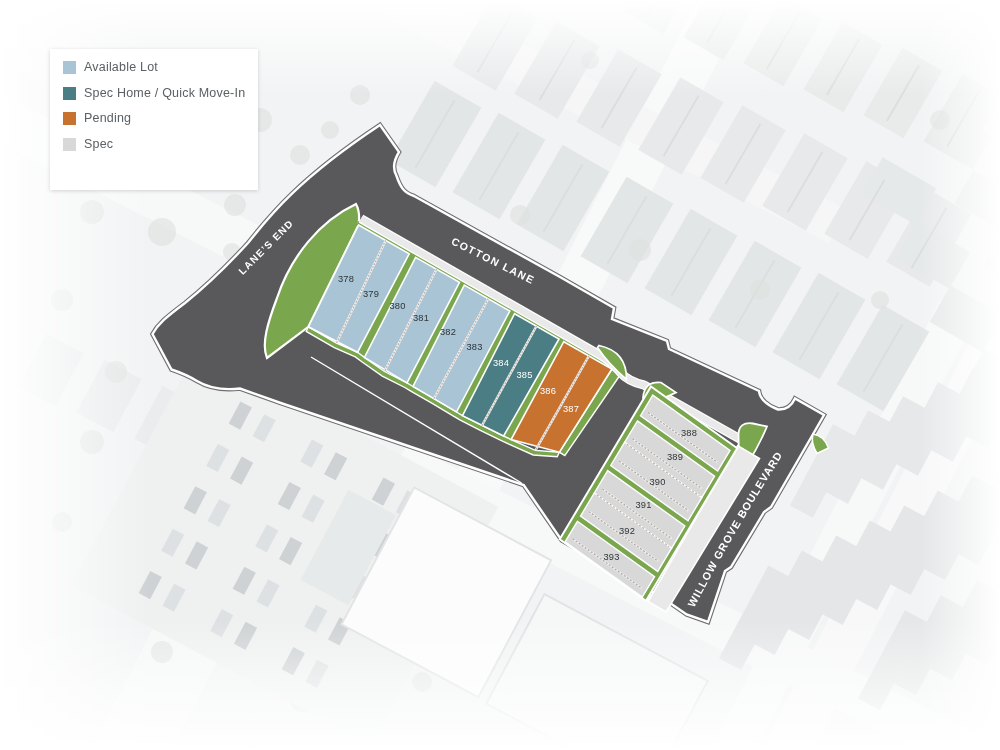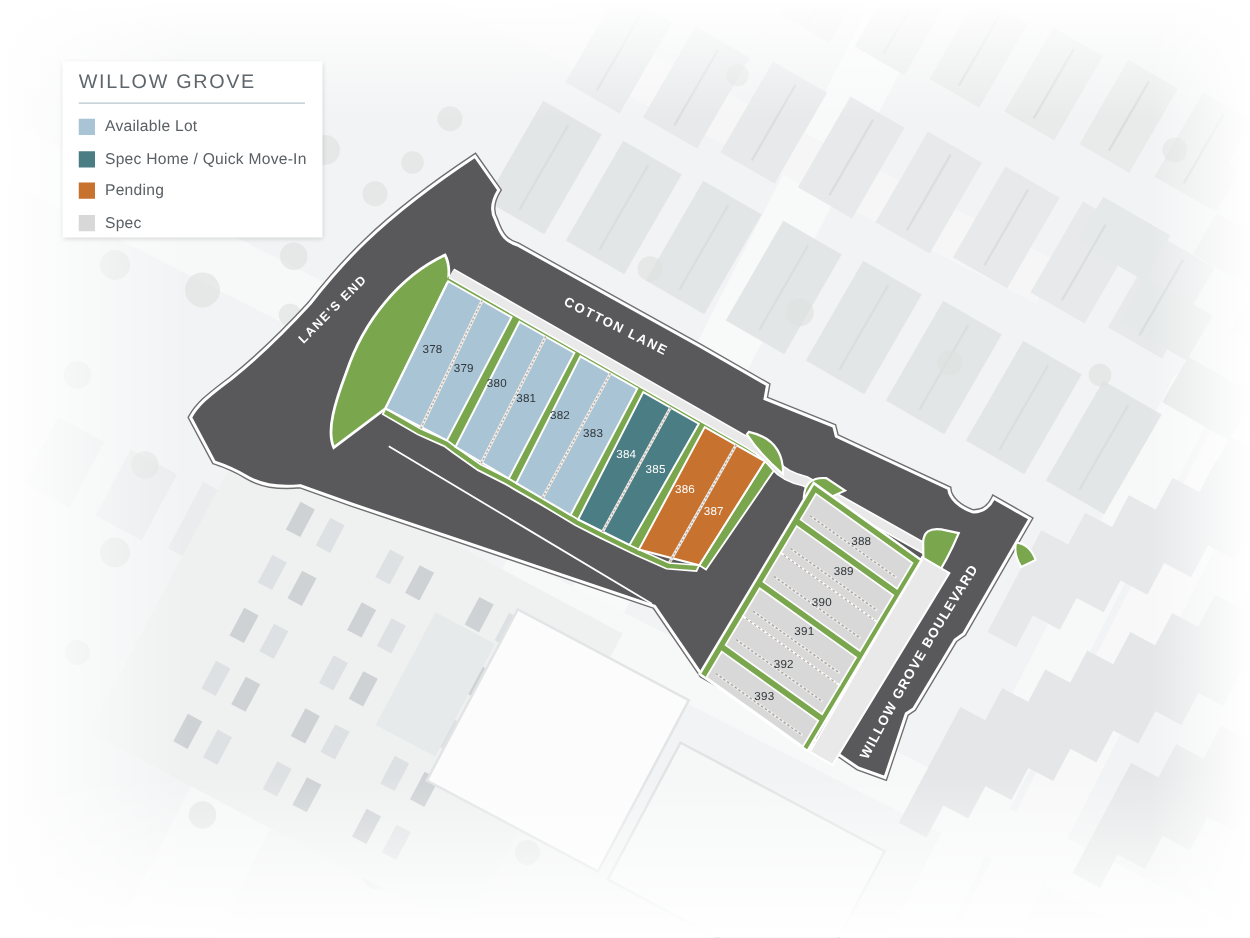--- a/index.html
+++ b/index.html
@@ -325,21 +325,20 @@
 
 <text x="643.5" y="508.4" font-family="Liberation Sans, sans-serif" font-size="9.3" font-weight="400" fill="#2f3538" letter-spacing="0.2" text-anchor="middle">391</text>
 
 <text x="627" y="534.4" font-family="Liberation Sans, sans-serif" font-size="9.3" font-weight="400" fill="#2f3538" letter-spacing="0.2" text-anchor="middle">392</text>
 
 <text x="611.5" y="560.4" font-family="Liberation Sans, sans-serif" font-size="9.3" font-weight="400" fill="#2f3538" letter-spacing="0.2" text-anchor="middle">393</text>
 </svg>
 
 <div class="legend">
 
-<h1>WILLOW GROVE</h1>
 
 <div class="row">
       <div class="sq" style="background:#a9c4d5"></div>
       <div class="lbl">Available Lot</div>
     </div>
 
 <div class="row">
       <div class="sq" style="background:#4b7d84"></div>
       <div class="lbl">Spec Home / Quick Move-In</div>
     </div>

